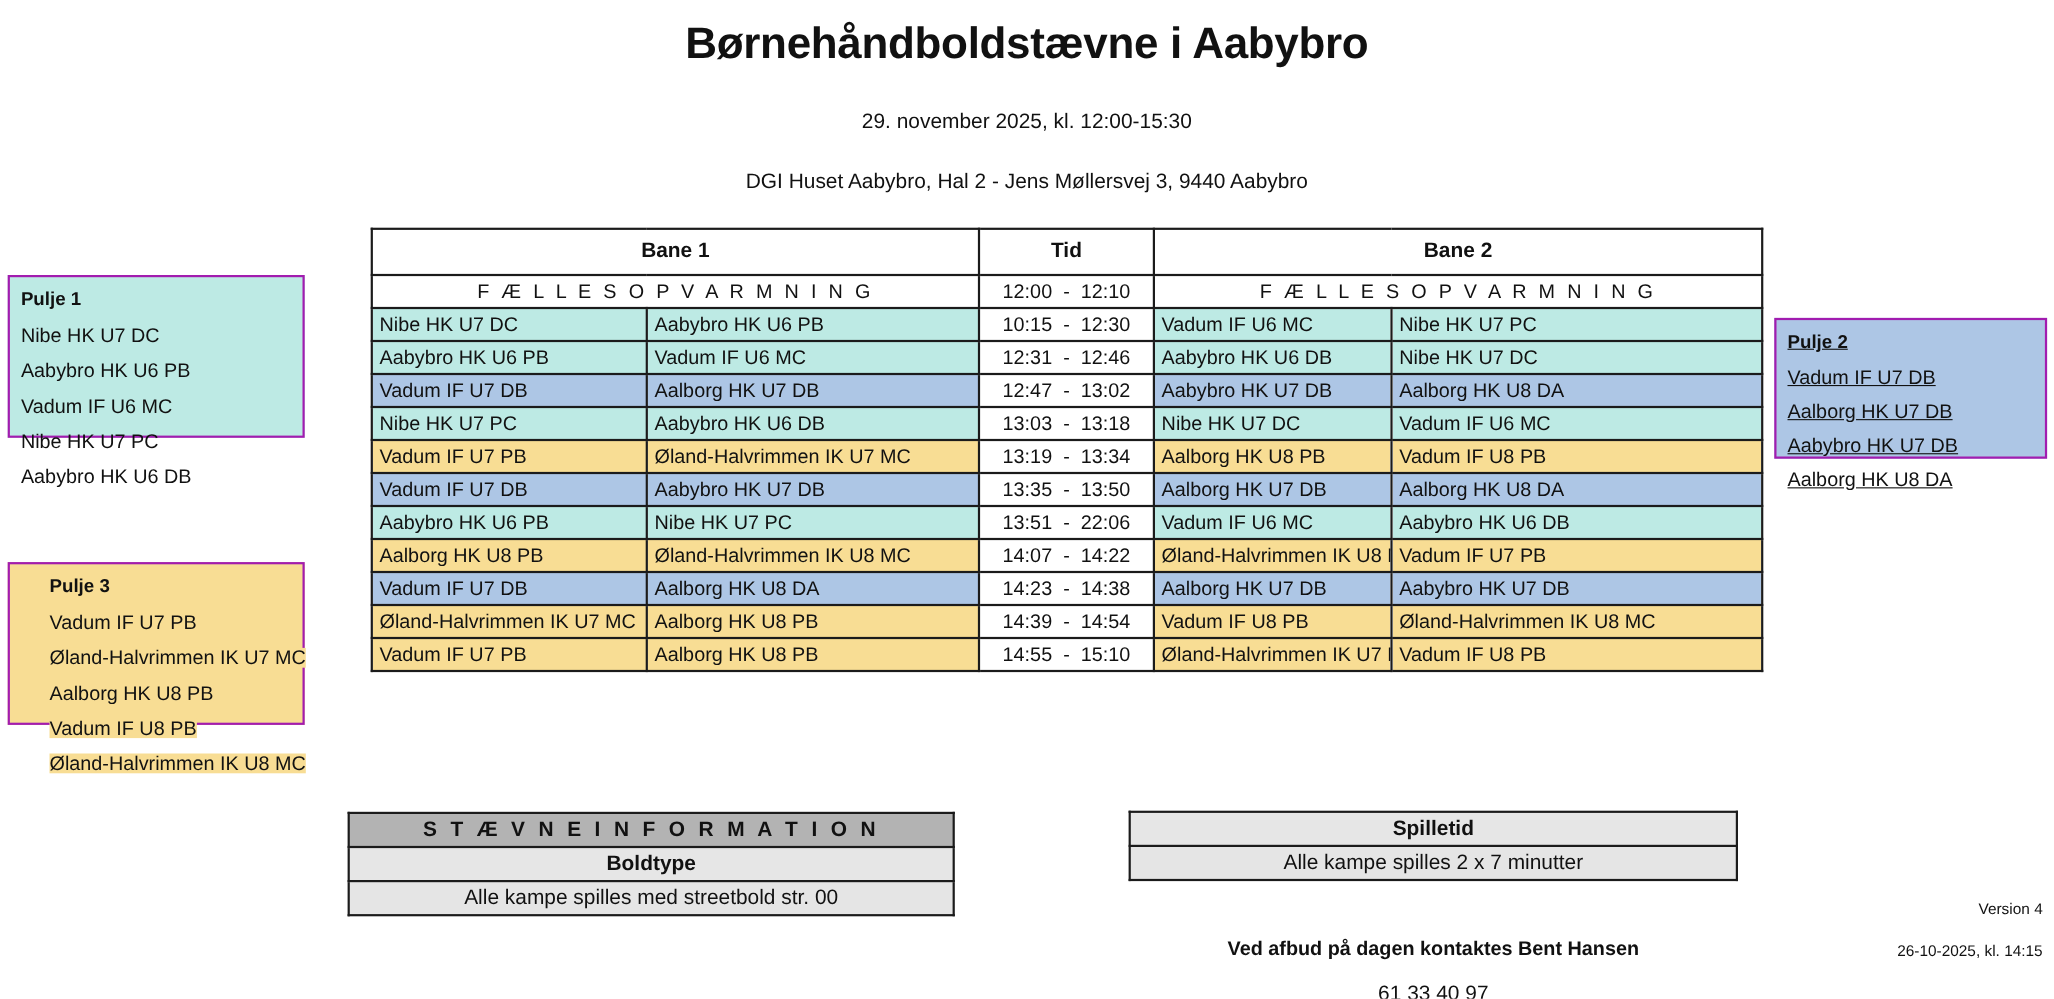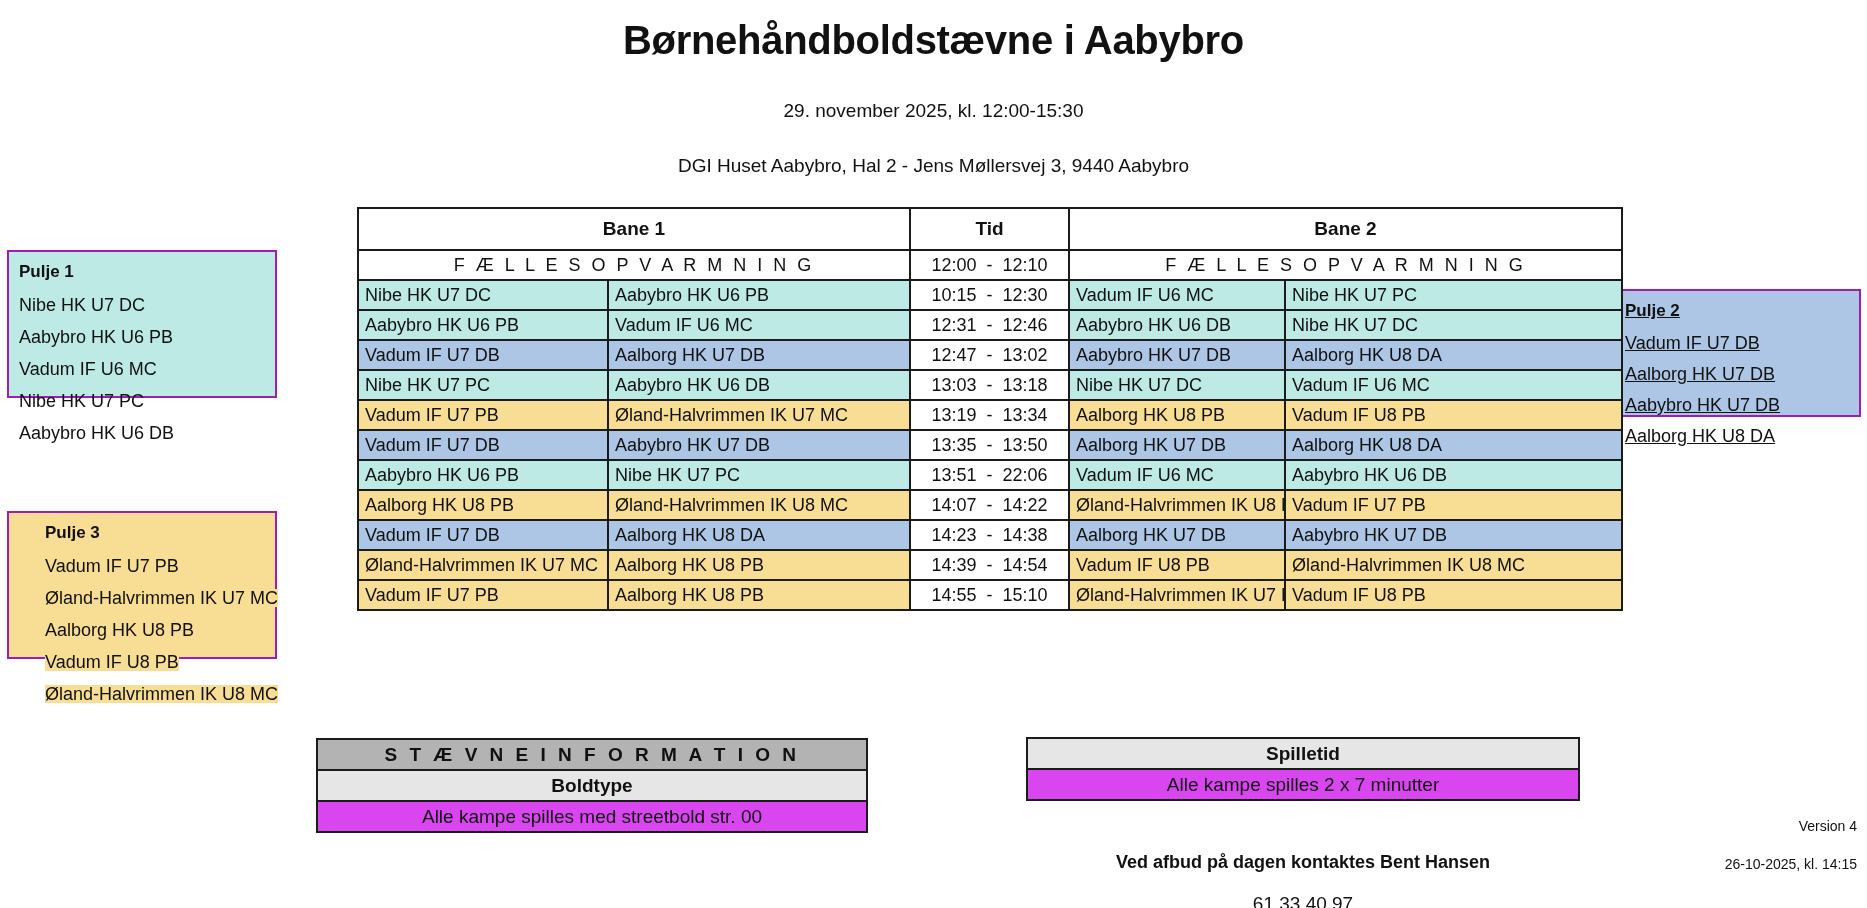--- a/index.html
+++ b/index.html
@@ -83,21 +83,21 @@
     left: 1613px; top: 289px; width: 248px; height: 128px;
     background: #adc6e5;
     text-decoration: underline;
   }
   #pool-2 .pool-title { margin-bottom: 13px; }
   #pool-2 .pool-team { margin-bottom: 13px; }
 
   
   #schedule-wrap {
     position: absolute;
-    left: 324px;
+    left: 304px;
     top: 207px;
     width: 1264px;
     padding-left: 33px;
   }
   table.sched {
     border-collapse: collapse;
     table-layout: fixed;
     width: 1264px;
   }
   table.sched td, table.sched th {
@@ -149,21 +149,21 @@
     position: absolute;
     border-collapse: collapse;
     table-layout: fixed;
   }
   .info-table td {
     border: 2px solid #1b1b1b;
     height: 31px;
     text-align: center;
     font-size: 19px;
     box-sizing: border-box;
-    background: #d946ef;
+    background: #e5e5e5;
   }
   .info-head {
     background: #b3b3b3 !important;
     font-weight: 700;
     letter-spacing: 3.5px;
     font-size: 18px;
   }
   .info-sub {
     background: #e6e6e6 !important;
     font-weight: 700;

